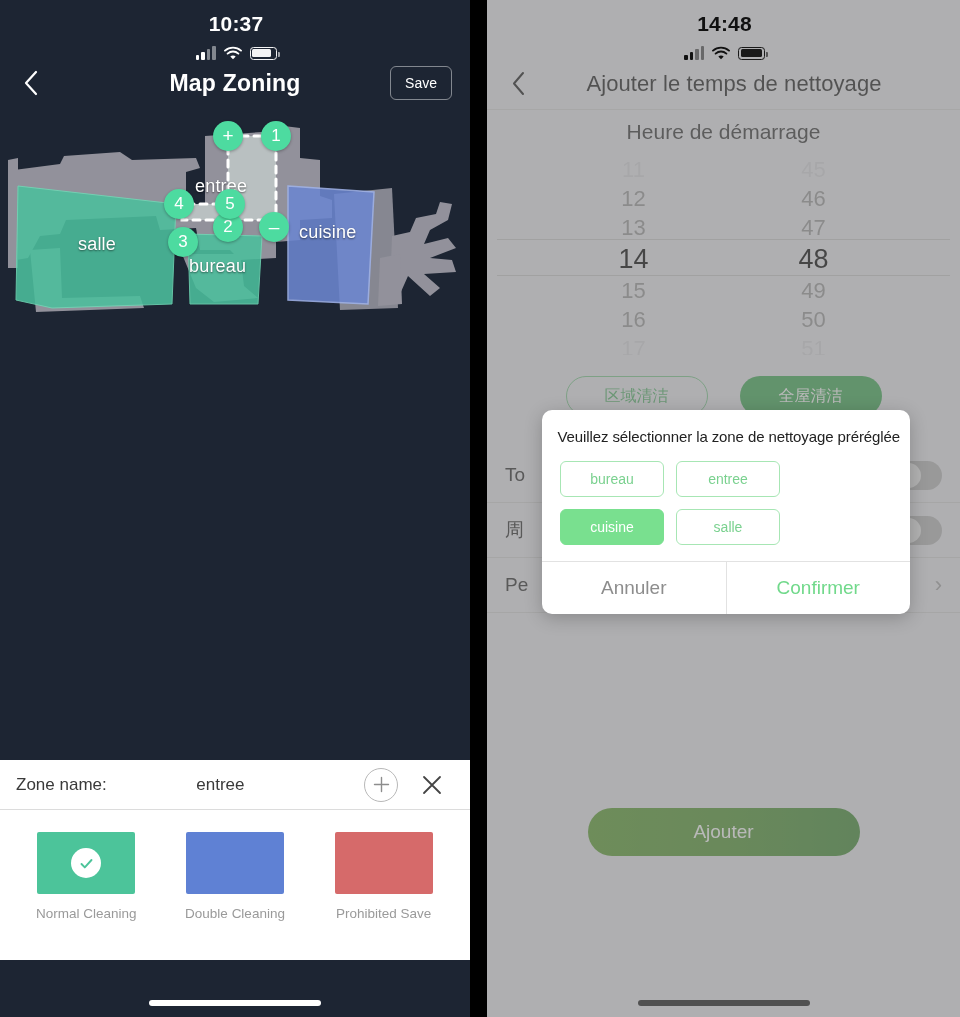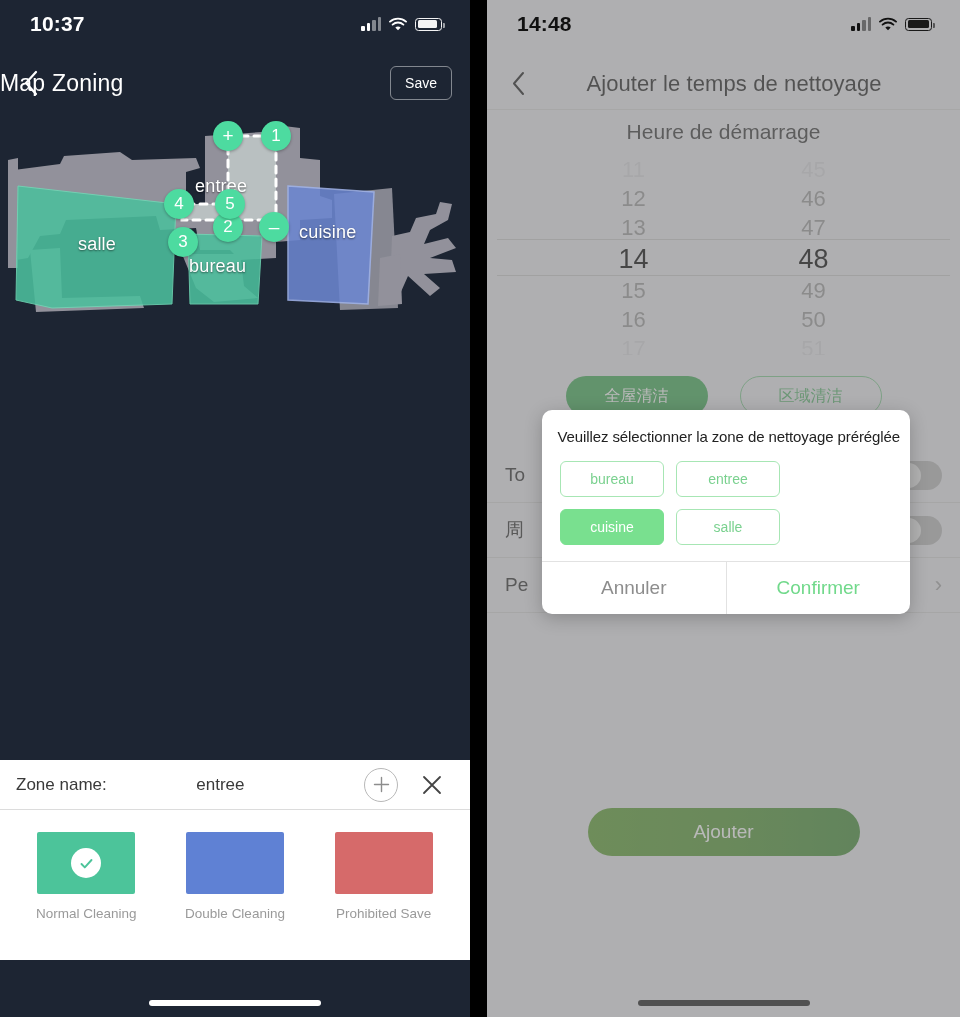--- a/index.html
+++ b/index.html
@@ -10,23 +10,24 @@
     overflow: hidden;
   }
   .stage { position: relative; width: 960px; height: 1017px; background: #000; }
 
   
   .phone-left {
     position: absolute; left: 0; top: 0; width: 470px; height: 1017px;
     background: #1d2533; overflow: hidden;
   }
   .statusbar {
-    position: absolute; top: 0; left: 0; right: 0; height: 48px;
+    position: absolute; top: 12px; left: 0; right: 0; height: 48px;
     display: flex; align-items: center; justify-content: space-between;
     padding: 0 28px 0 30px;
+    flex-direction: column;
   }
   .sb-time { font-size: 21px; font-weight: bold; letter-spacing: .2px; }
   .sb-icons { display: flex; align-items: center; gap: 8px; }
   .phone-left .sb-time, .phone-left .sb-icons { color: #fff; }
 
   
   .sig { display: flex; align-items: flex-end; gap: 2px; height: 14px; }
   .sig i { display: block; width: 3.5px; border-radius: 1px; background: currentColor; }
   .sig i:nth-child(1){ height: 5px; }
   .sig i:nth-child(2){ height: 8px; }
@@ -45,22 +46,22 @@
   .navbar-l {
     position: absolute; top: 58px; left: 0; right: 0; height: 50px;
     display: flex; align-items: center; color: #fff;
   }
   .back-chev {
     width: 46px; height: 46px; margin-left: 8px;
     display:flex; align-items:center; justify-content:center; cursor: pointer;
   }
   .back-chev svg { display:block; }
   .nav-title-l {
-    position:absolute; left:0; right:0; text-align:left;
-    font-size: 23px; font-weight: 400; letter-spacing:.2px; pointer-events:none;
+    position:absolute; left:0; right:0; text-align:center;
+    font-size: 23px; font-weight: 700; letter-spacing:.2px; pointer-events:none;
   }
   .save-btn {
     position: absolute; right: 18px; top: 8px;
     padding: 8px 14px; border: 1px solid rgba(255,255,255,.45); border-radius: 6px;
     font-size: 14px; color: #fff; cursor: pointer; background: transparent; text-align: right;
   }
 
   
   .map { position:absolute; left:0; top:108px; width:470px; height:652px; overflow:hidden; }
   .map svg { display:block; }
@@ -405,22 +406,22 @@
         <div class="pitem">46</div>
         <div class="pitem">47</div>
         <div class="pitem sel">48</div>
         <div class="pitem">49</div>
         <div class="pitem">50</div>
         <div class="pitem fade2">51</div>
       </div>
     </div>
 
     <div class="mode-row">
+      <div class="mode-btn outline">区域清洁</div>
       <div class="mode-btn filled">全屋清洁</div>
-      <div class="mode-btn outline">区域清洁</div>
     </div>
 
     <div class="opt-list">
       <div class="opt-row">
         <span class="opt-label">To</span>
         <span class="opt-right">
           <span class="toggle">
               <i></i>
             </span>
         </span>

